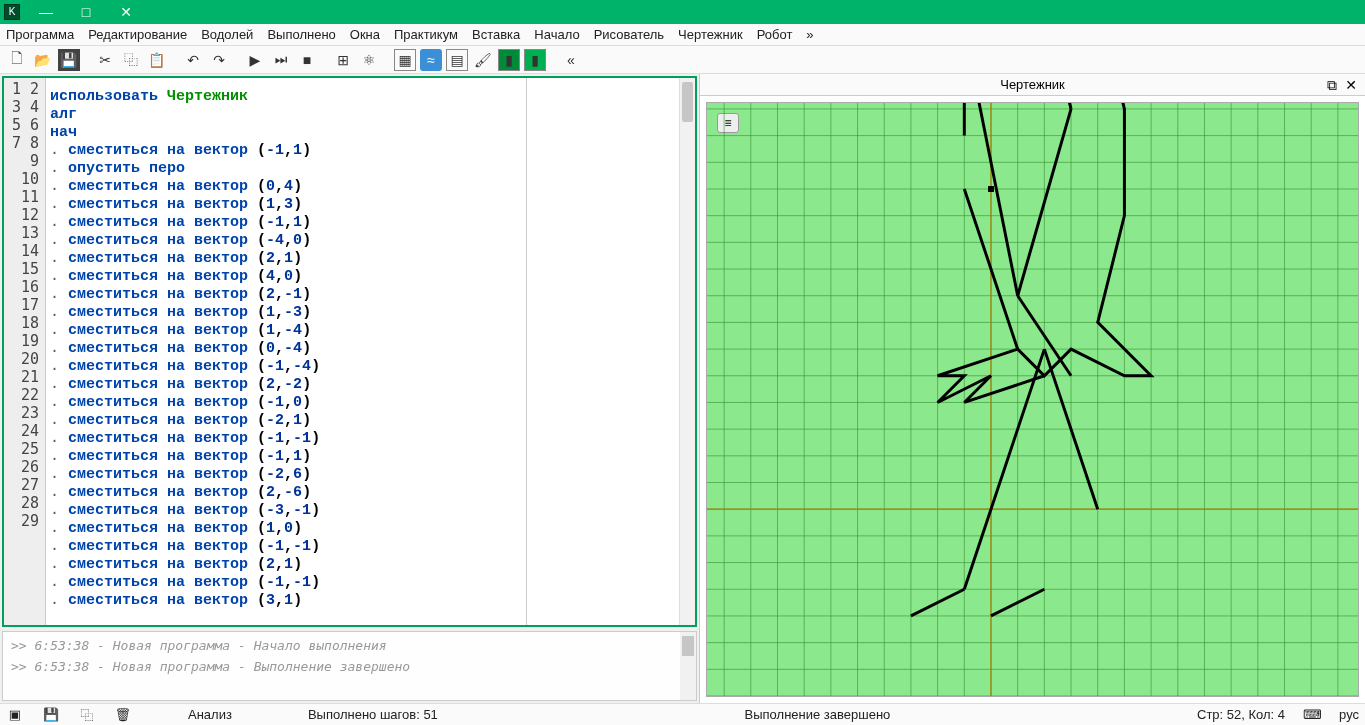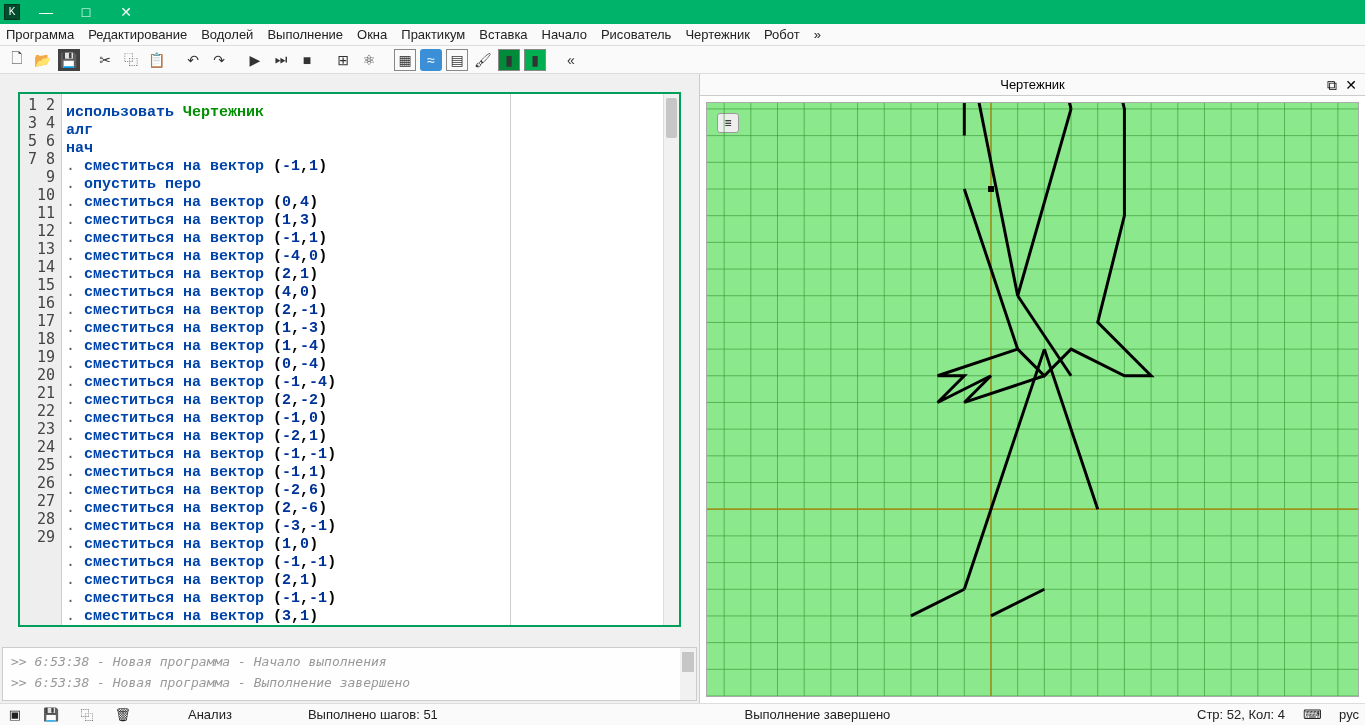--- a/index.html
+++ b/index.html
@@ -15,33 +15,33 @@
   
   .toolbar { height: 28px; background: #fafafa; border-bottom: 1px solid #ddd; display:flex; align-items:center; padding: 0 6px; gap:4px; }
   .tool-btn { width: 22px; height: 22px; display:flex; align-items:center; justify-content:center; font-size:14px; color:#333; cursor:default; }
   .tool-sep { width: 6px; }
   .tool-btn.colorbox { border:1px solid #888; }
   
   .main { display: flex; height: calc(725px - 24px - 22px - 28px - 22px); }
   .left { width: 700px; display:flex; flex-direction:column; border-right: 1px solid #ccc; }
   .right { flex:1; display:flex; flex-direction:column; background:#fff; }
   
-  .editor-wrap { flex:1; position:relative; display:flex; border:2px solid #00a05a; margin:18px; background:#fff; min-height:0; }
+  .editor-wrap { flex:1; position:relative; display:flex; border:2px solid #00a05a; margin:2px; background:#fff; min-height:0; }
   .gutter { width: 42px; background:#eee; border-right:1px solid #ccc; font-family: "Consolas", monospace; font-size:15px; color:#444; text-align:right; padding: 2px 6px 2px 2px; line-height:18px; overflow:hidden; }
   .code { flex:1; font-family:"Consolas","Courier New",monospace; font-size:15px; line-height:18px; padding:10px 4px; white-space:pre; overflow:hidden; color:#111; position:relative; border-right:1px solid #ccc;}
   .sidecol { width:152px; background:#fff;}
   .kw { color:#0044aa; font-weight:bold; }
   .mod { color:#009000; font-weight:bold; }
   .num { color:#003399; font-weight:bold; }
   .pln { color:#000; font-weight:bold;}
   .dot { color:#555; }
   .vscroll { width: 16px; background:#f1f1f1; border-left:1px solid #ddd; position:relative;}
   .vscroll .thumb { position:absolute; left:2px; right:2px; top:4px; height:40px; background:#c6c6c6; border-radius:2px;}
   
-  .console { height: 54px; margin:2px; border:1px solid #ccc; background:#fefefe; font-family:"Consolas",monospace; font-size:13px; font-style:italic; color:#999; padding:6px 8px; position:relative; }
+  .console { height: 70px; margin:2px; border:1px solid #ccc; background:#fefefe; font-family:"Consolas",monospace; font-size:13px; font-style:italic; color:#999; padding:6px 8px; position:relative; }
   .console .vscroll2 { position:absolute; right:0; top:0; bottom:0; width:16px; background:#f1f1f1;}
   .console .vscroll2 .thumb{position:absolute; left:2px; right:2px; top:4px; height:20px; background:#c6c6c6;}
   
   .panel-title { height:22px; border-bottom:1px solid #ccc; display:flex; align-items:center; justify-content:center; font-size:13px; position:relative; background:#fafafa; }
   .panel-title .pbtn { position:absolute; font-size:14px; top:3px; cursor:default;}
   .canvas-wrap { flex:1; margin:6px; border:1px solid #aaa; background:#8ce88c; position:relative; overflow:hidden; }
   .canvas-menu-btn { position:absolute; left:10px; top:10px; width:22px; height:20px; background:#eee; border:1px solid #999; border-radius:3px; font-size:12px; text-align:center; line-height:18px;}
   
   .statusbar { height:22px; background:#fafafa; border-top:1px solid #ddd; display:flex; align-items:center; font-size:13px; color:#222; padding:0 6px; gap:18px;}
   .statusbar .spacer { flex:1; }
@@ -55,21 +55,21 @@
   <div class="app-icon">K</div>
   <div class="win-btn">—</div>
   <div class="win-btn">□</div>
   <div class="win-btn">✕</div>
 </div>
 
 <div class="menubar">
   <span>Программа</span>
   <span>Редактирование</span>
   <span>Водолей</span>
-  <span>Выполнение</span>
+  <span>Выполнено</span>
   <span>Окна</span>
   <span>Практикум</span>
   <span>Вставка</span>
   <span>Начало</span>
   <span>Рисователь</span>
   <span>Чертежник</span>
   <span>Робот</span>
   <span>»</span>
 </div>
 

